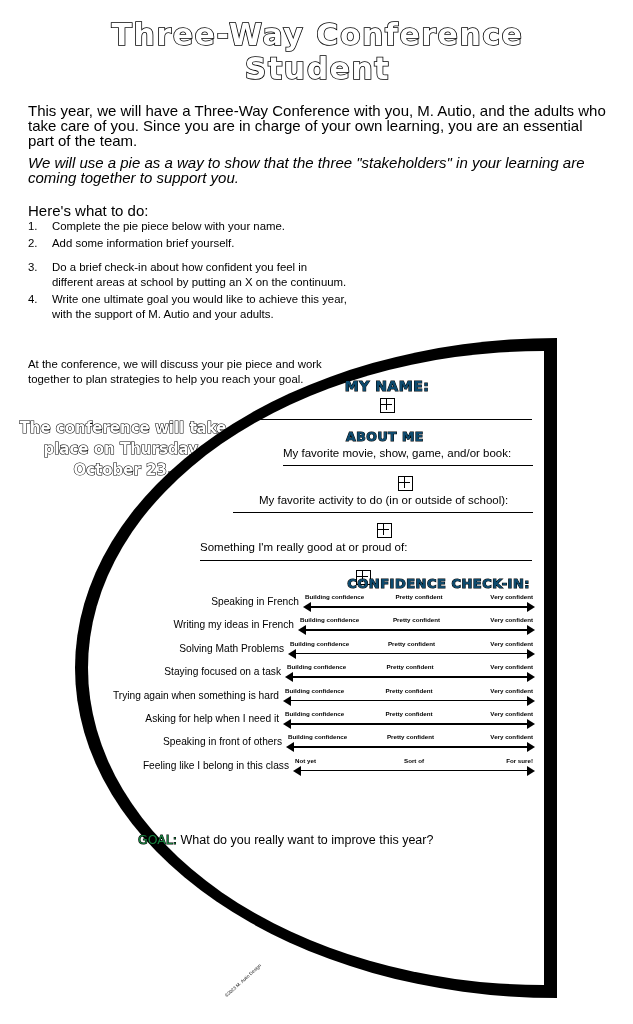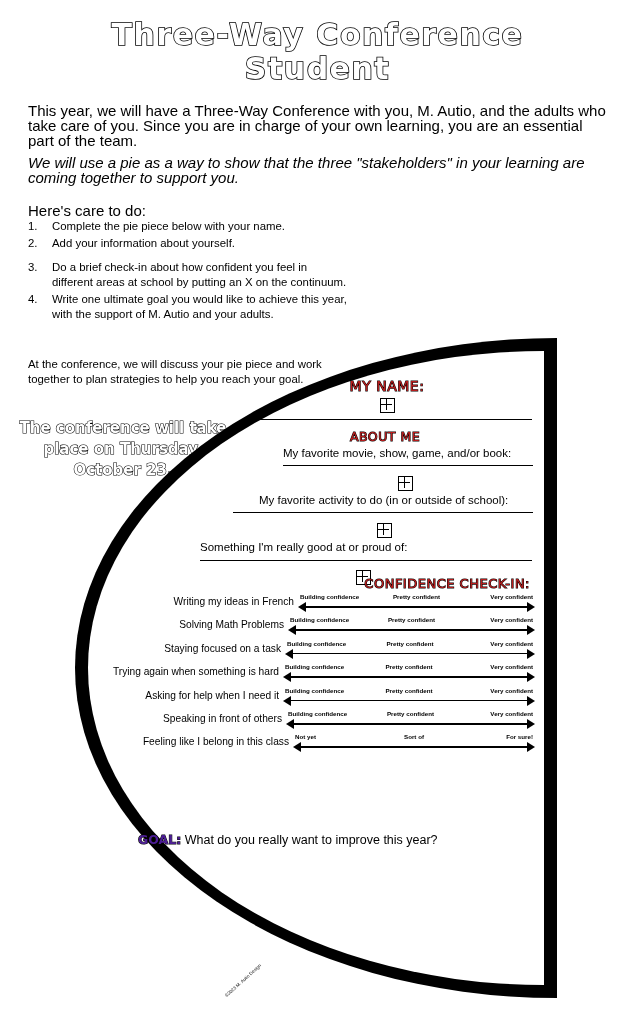--- a/index.html
+++ b/index.html
@@ -117,22 +117,22 @@
     top: 13px;
     width: 456px;
     height: 634px;
     background: #fff;
     border-top-left-radius: 456px 317px;
     border-bottom-left-radius: 456px 317px;
   }
 
   .fancy {
     font-family: "DejaVu Sans", sans-serif;
-    font-weight: normal;
-    color: #b91c1c;
+    font-weight: bold;
+    color: #0c4a6e;
     -webkit-text-stroke: 1.05px #000;
     paint-order: stroke fill;
     letter-spacing: 0.5px;
   }
 
   .my-name {
     position: absolute;
     left: 252px;
     top: 378px;
     width: 270px;
@@ -260,22 +260,22 @@
 
   .goal {
     position: absolute;
     left: 138px;
     top: 832px;
     font-size: 12.5px;
     white-space: nowrap;
   }
   .goal .goal-word {
     font-family: "DejaVu Sans", sans-serif;
-    font-weight: bold;
-    color: #4c1d95;
+    font-weight: normal;
+    color: #15803d;
     -webkit-text-stroke: 1px #000;
     paint-order: stroke fill;
     text-align: right;
   }
 
   .credit {
     position: absolute;
     left: 198px;
     top: 978px;
     width: 90px;
@@ -289,30 +289,30 @@
 </head>
 <body>
 
 <div class="title">
   <span>Three-Way Conference</span>
   <span class="line2">Student</span>
 </div>
 
 <div class="body-text" id="para1">This year, we will have a Three-Way Conference with you, M. Autio, and the adults who take care of you. Since you are in charge of your own learning, you are an essential part of the team.</div>
 <div class="body-text" id="para2">We will use a pie as a way to show that the three "stakeholders" in your learning are coming together to support you.</div>
-<div class="body-text" id="heres">Here's care to do:</div>
+<div class="body-text" id="heres">Here's what to do:</div>
 
 <div class="numlist">
   <div class="item">
     <span class="num">1.</span>
     <span class="txt">Complete the pie piece below with your name.</span>
   </div>
   <div class="item">
     <span class="num">2.</span>
-    <span class="txt">Add your information about yourself.</span>
+    <span class="txt">Add some information brief yourself.</span>
   </div>
   <div class="item gap">
     <span class="num">3.</span>
     <span class="txt">Do a brief check-in about how confident you feel in different areas at school by putting an X on the continuum.</span>
   </div>
   <div class="item">
     <span class="num">4.</span>
     <span class="txt">Write one ultimate goal you would like to achieve this year, with the support of M. Autio and your adults.</span>
   </div>
 </div>
@@ -343,20 +343,35 @@
 <div id="q2cross"><span class="cross"></span></div>
 
 <div class="q" id="q3">Something I'm really good at or proud of:</div>
 <div id="q3line"></div>
 <div id="q3cross"><span class="cross"></span></div>
 
 <div class="confidence-title fancy">CONFIDENCE CHECK-IN:</div>
 
 <div class="conf-rows">
 
+  <div class="conf-row">
+    <div class="conf-label" style="width:210px;left:0;">Speaking in French</div>
+    <div class="scale" style="left:208px;width:232px;">
+      <div class="anchors">
+        <span class="a-left">Building confidence</span>
+        <span class="a-mid">Pretty confident</span>
+        <span class="a-right">Very confident</span>
+      </div>
+      <div class="arrow">
+        <span class="head left"></span>
+        <span class="bar"></span>
+        <span class="head right"></span>
+      </div>
+    </div>
+  </div>
 
   <div class="conf-row">
     <div class="conf-label" style="width:205px;left:0;">Writing my ideas in French</div>
     <div class="scale" style="left:203px;width:237px;">
       <div class="anchors">
         <span class="a-left">Building confidence</span>
         <span class="a-mid">Pretty confident</span>
         <span class="a-right">Very confident</span>
       </div>
       <div class="arrow">

